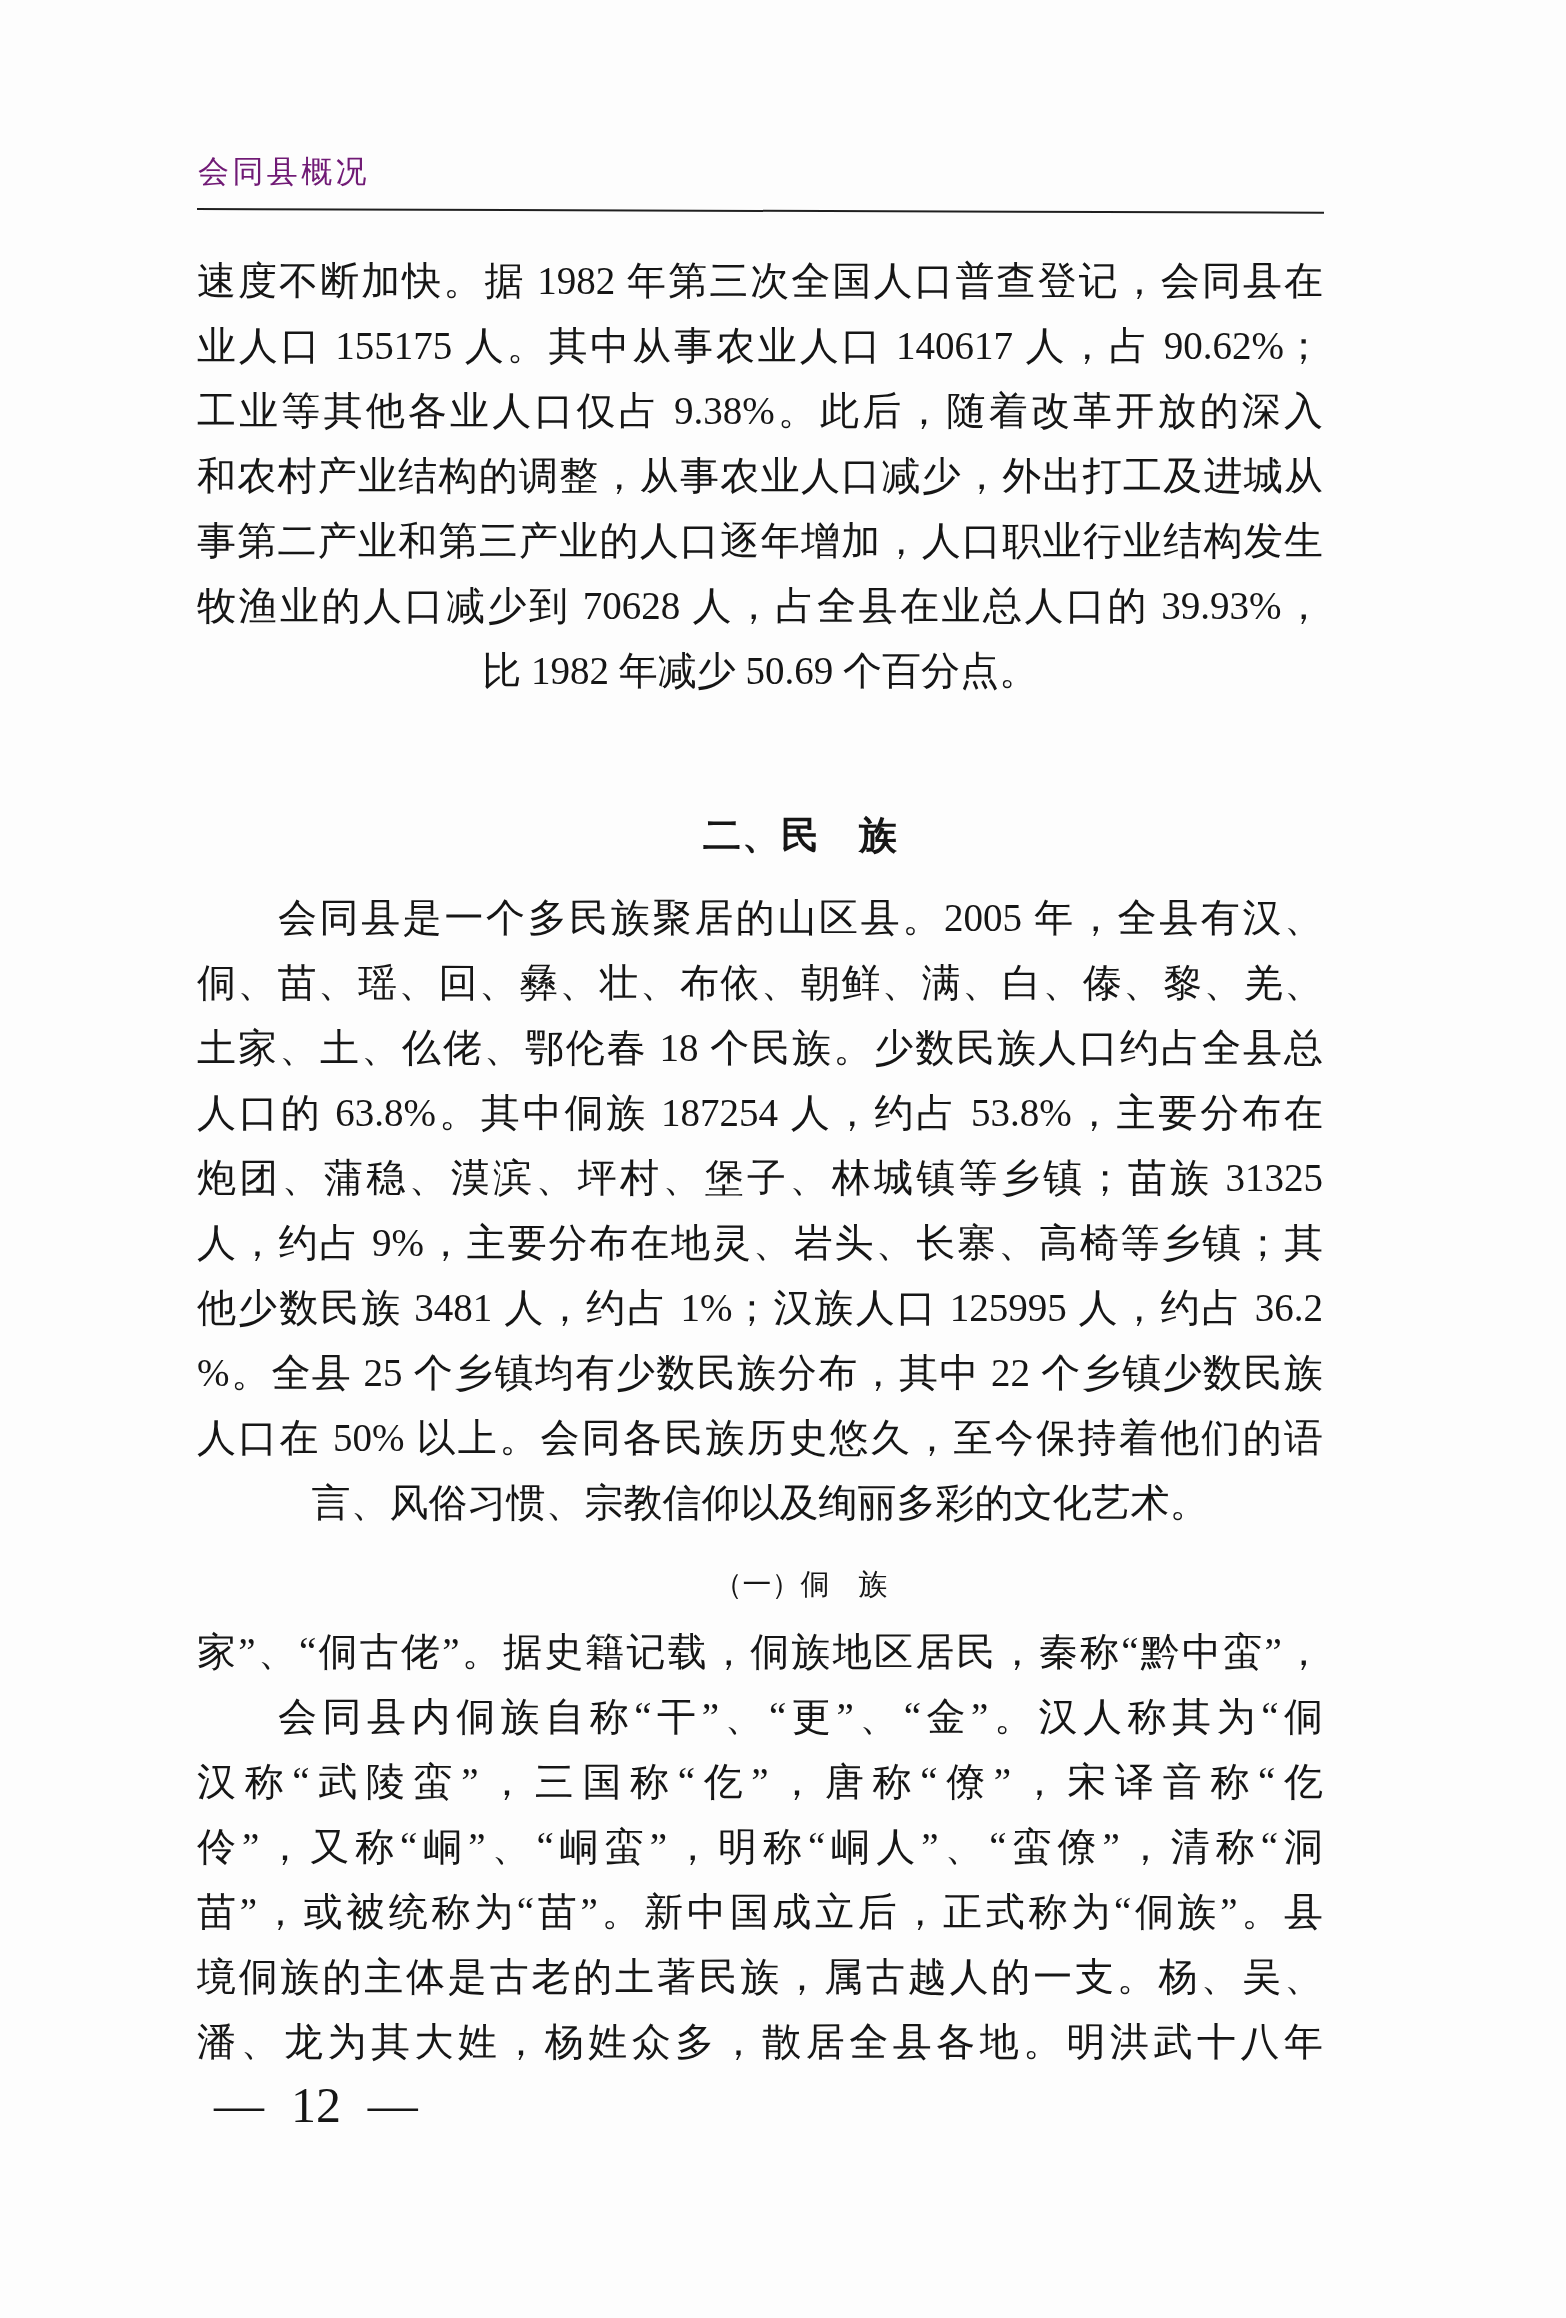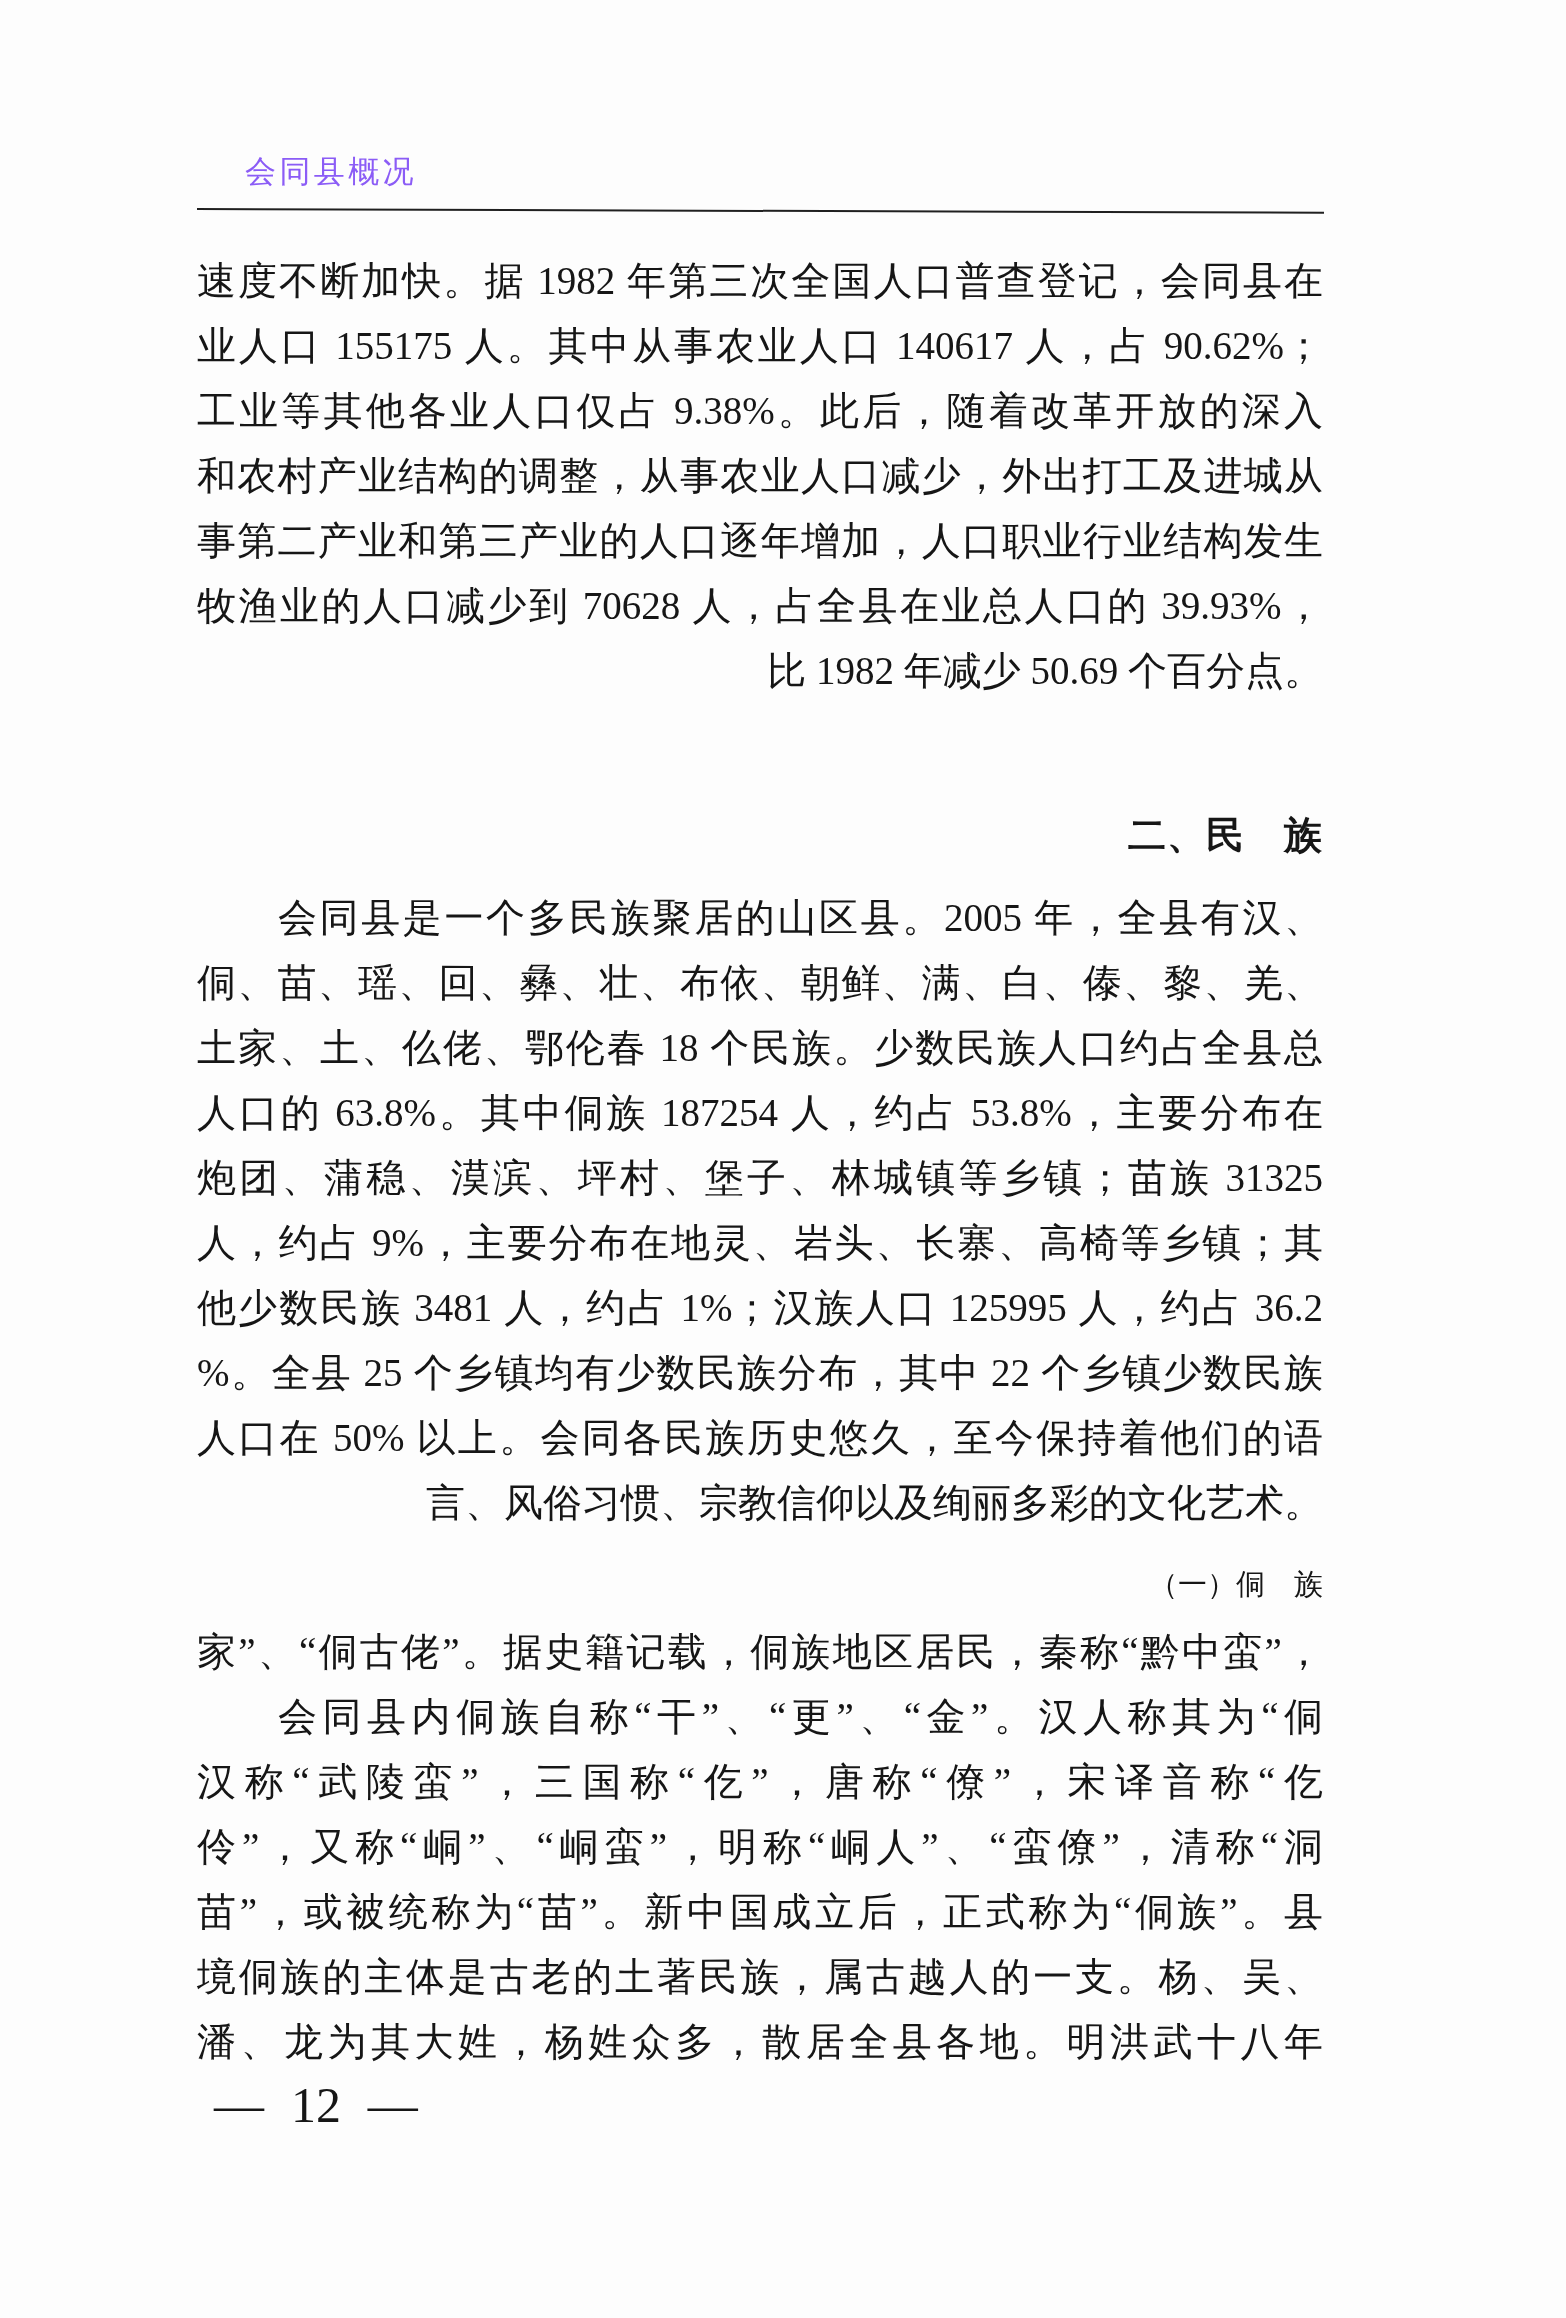--- a/index.html
+++ b/index.html
@@ -15,22 +15,21 @@
     }
     .running-header {
       position: absolute;
       left: 198px;
       top: 153px;
       height: 38px;
       line-height: 38px;
       font-size: 31px;
       letter-spacing: 3.4px;
       white-space: nowrap;
-      color: #8b5cf6;
-      margin-left: 47px;
+      color: #701a75;
     }
     .header-rule {
       position: absolute;
       left: 197px;
       top: 208px;
       width: 1127px;
       height: 1.9px;
       background: #202020;
       transform: rotate(0.19deg);
       transform-origin: 0 50%;
@@ -39,21 +38,21 @@
       position: absolute;
       left: 197px;
       width: 1126px;
     }
     .line {
       width: 1126px;
       height: 65px;
       line-height: 65px;
       font-size: 39px;
       white-space: nowrap;
-      text-align: right;
+      text-align: center;
     }
     .line.j {
       text-align: justify;
       text-align-last: justify;
     }
     .line.indent { padding-left: 81px; }
     .heading {
       font-weight: bold;
       font-size: 38px;
       letter-spacing: 1px;

